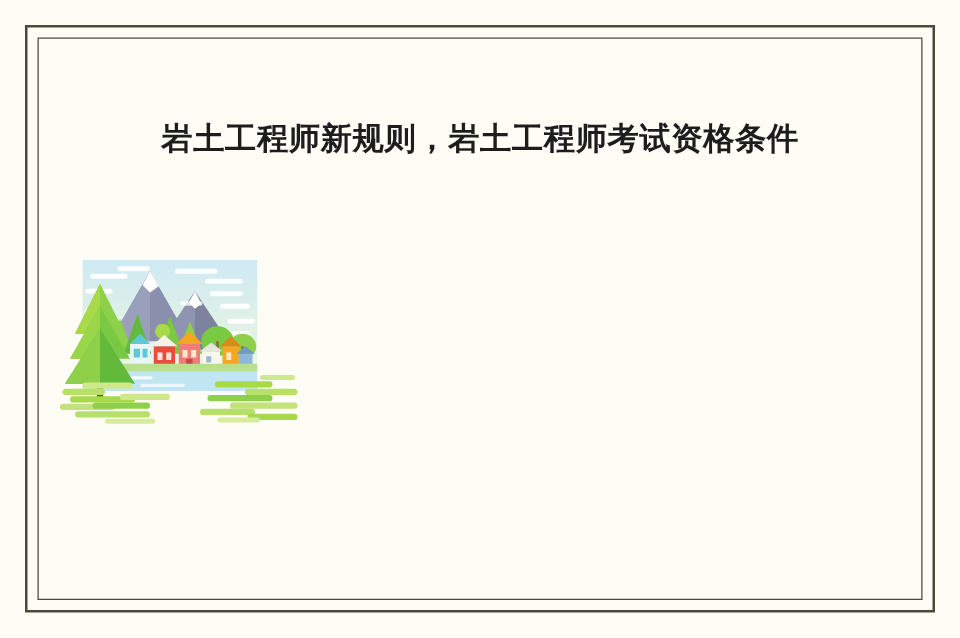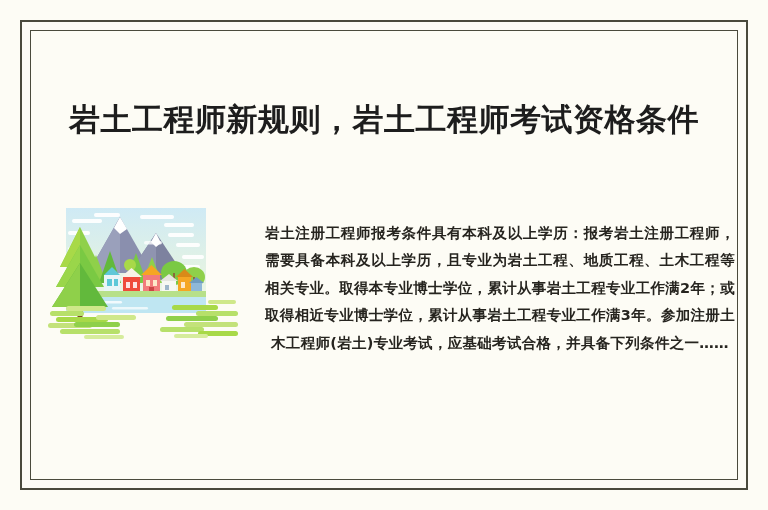--- a/index.html
+++ b/index.html
@@ -44,21 +44,21 @@
     pointer-events: none;
   }
 
   
   .title {
     position: absolute;
     left: 60px;
     top: 78px;
     width: 648px;
     text-align: center;
-    font-size: 31px;
+    font-size: 25px;
     font-weight: bold;
     color: #1d1d1d;
     letter-spacing: 0.5px;
     line-height: 1.3;
     white-space: nowrap;
   }
 
   
   .content {
     position: absolute;
@@ -225,16 +225,15 @@
           <rect x="118" y="113" width="52" height="5" rx="2.5" fill="#8fd04a"></rect>
           <rect x="136" y="119" width="54" height="5" rx="2.5" fill="#c3e27a"></rect>
           <rect x="112" y="124" width="44" height="5" rx="2.5" fill="#b7e06a"></rect>
           <rect x="150" y="128" width="40" height="5" rx="2.5" fill="#a8d948"></rect>
           <rect x="126" y="131" width="34" height="4" rx="2" fill="#d6ec9c"></rect>
           <rect x="160" y="97" width="28" height="4" rx="2" fill="#cfe88a"></rect>
         </g>
       </svg>
     </div>
 
-    <p class="article">岩土注册工程师报考条件具有本科及以上学历：报考岩土注册工程师，需要具备本科及以上学历，且专业为岩土工程、地质工程、土木工程等相关专业。取得本专业博士学位，累计从事岩土工程专业工作满2年；或取得相近专业博士学位，累计从事岩土工程专业工作满3年。参加注册土木工程师(岩土)专业考试，应基础考试合格，并具备下列条件之一……</p>
 
   </div>
 </div>
 
 </body></html>

